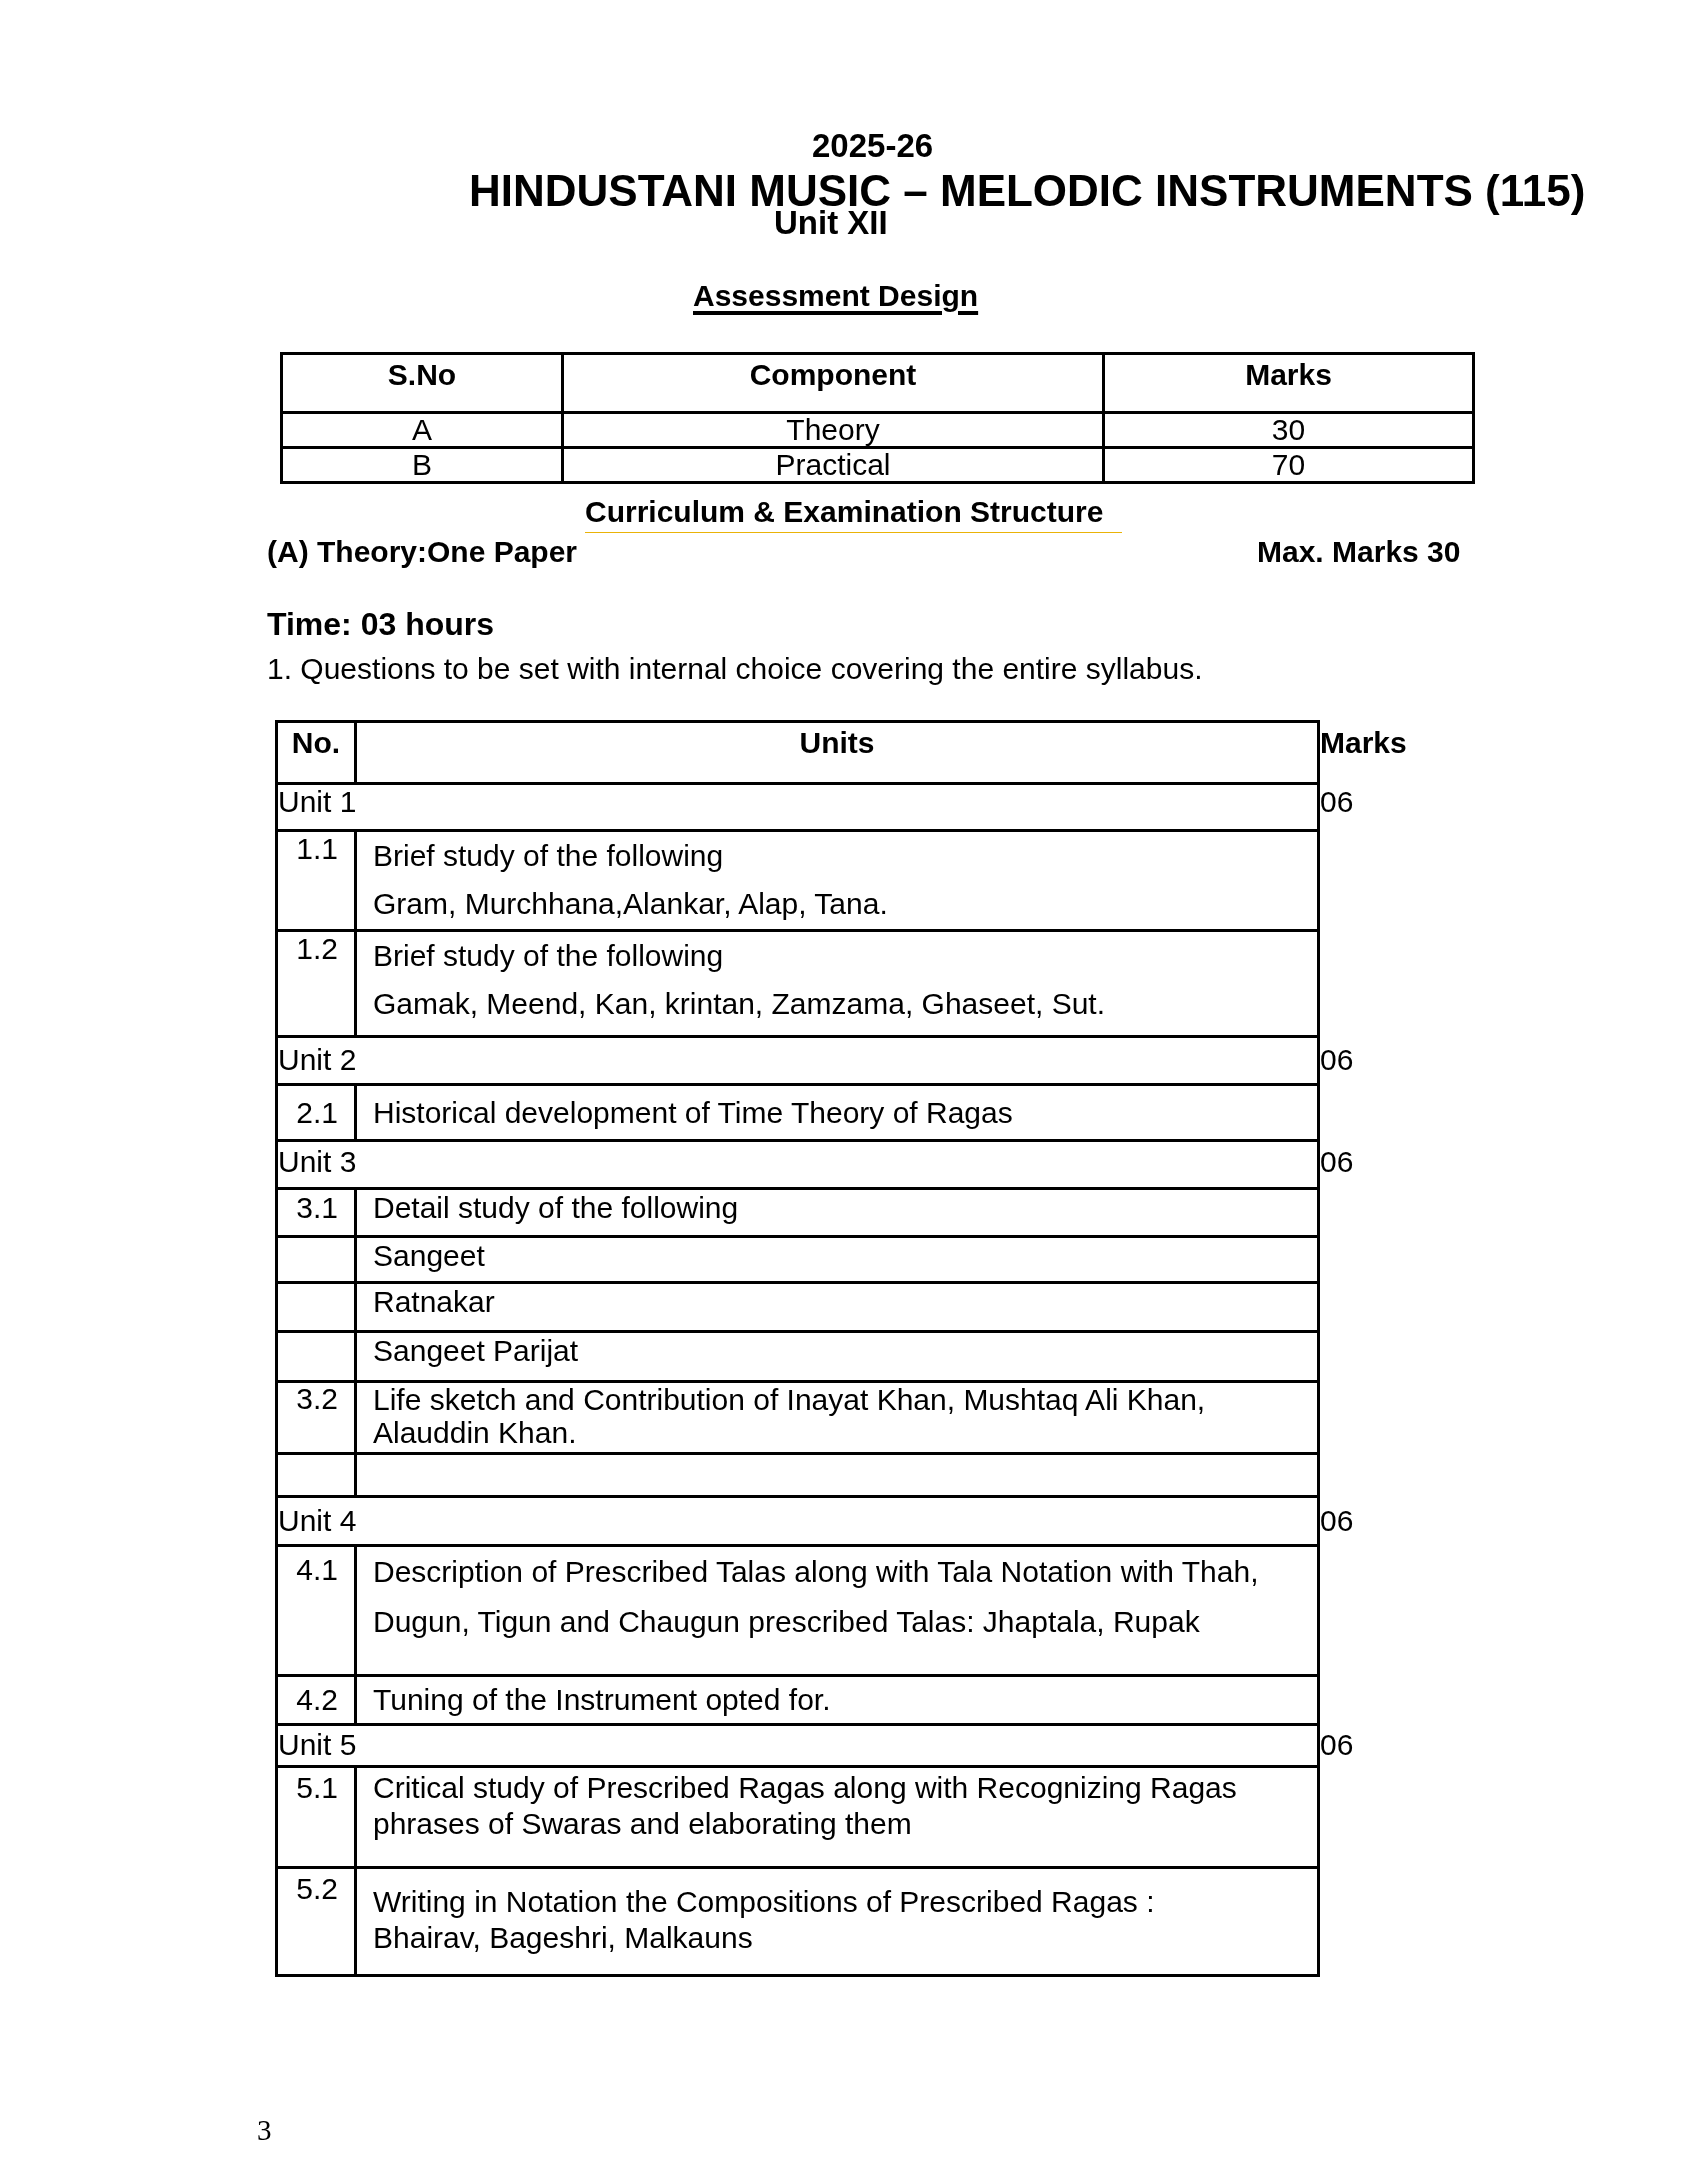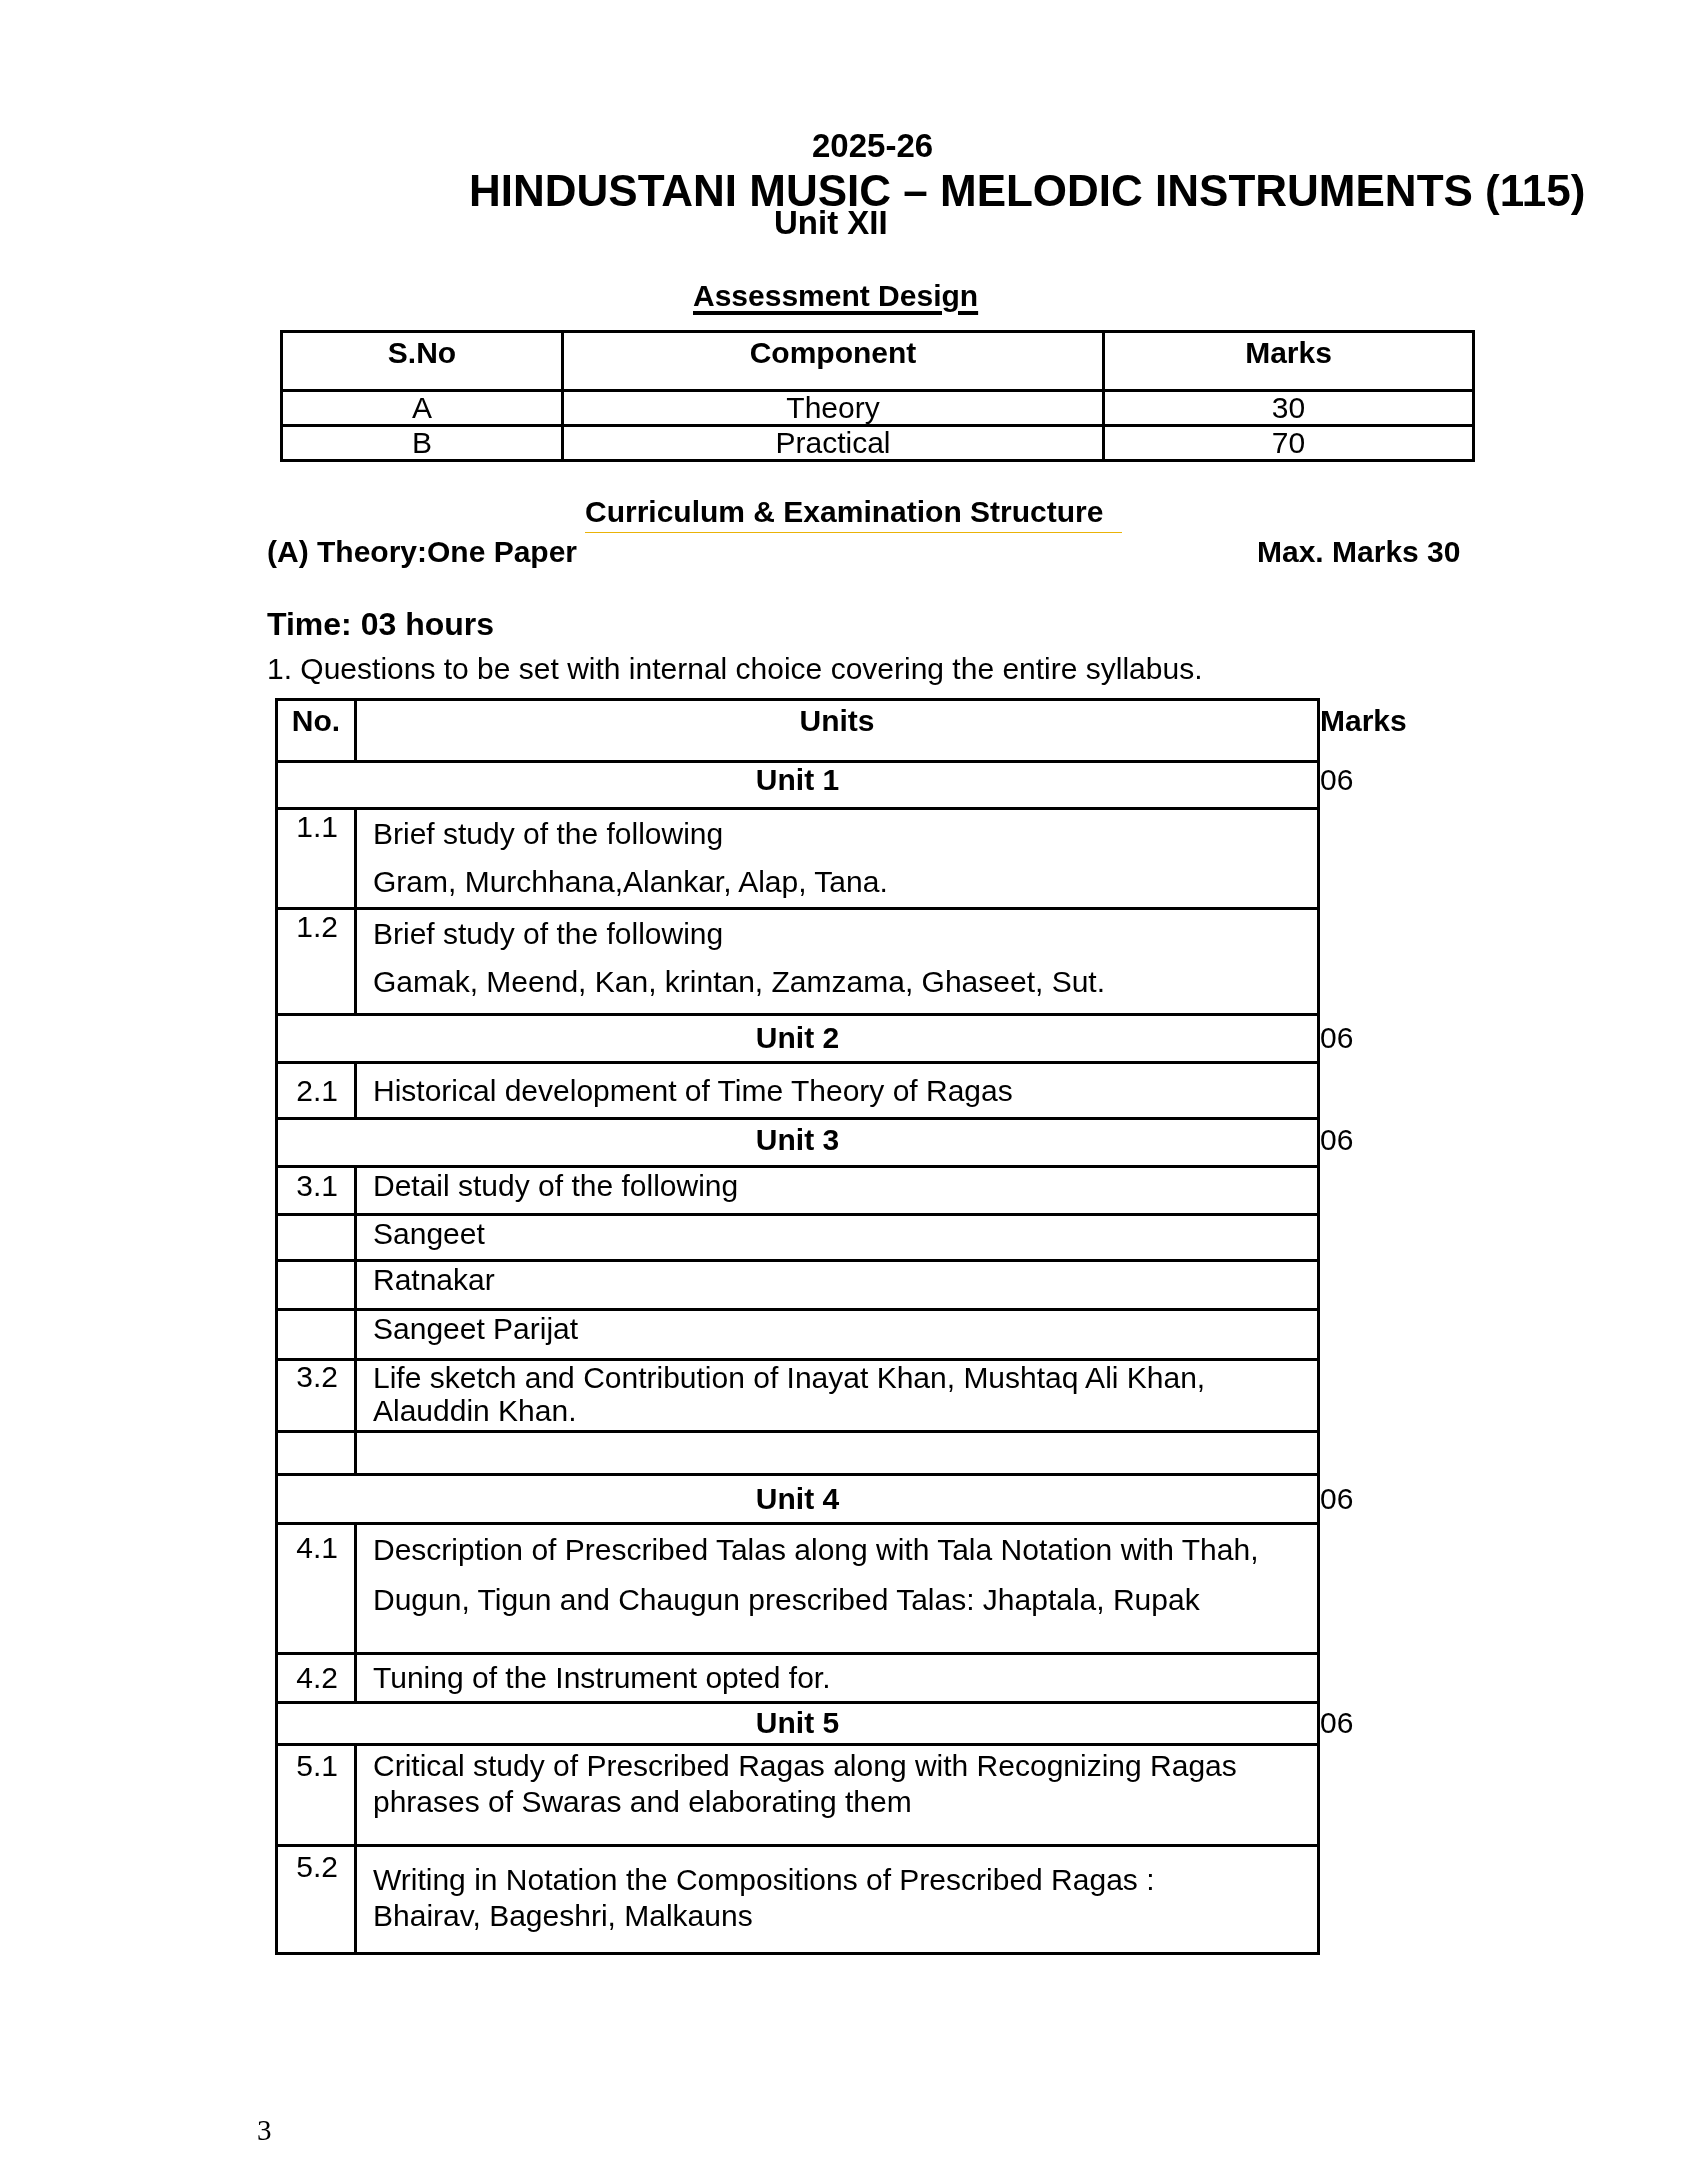--- a/index.html
+++ b/index.html
@@ -10,37 +10,37 @@
   .t-main { left:469px; top:166px; font-size:44px; font-weight:bold; }
   .t-class { left:774px; top:204px; font-size:33px; font-weight:bold; }
   .h-assess { left:693px; top:279px; font-size:30px; font-weight:bold; text-decoration:underline; text-decoration-thickness:4px; text-underline-offset:5.3px; }
   .h-curr { left:585px; top:495px; font-size:30px; font-weight:bold; border-bottom:1px solid #eab308; padding-bottom:2.6px; width:537px; }
   .h-theory { left:267px; top:535px; font-size:30px; font-weight:bold; }
   .h-max { left:1257px; top:535px; font-size:30px; font-weight:bold; }
   .h-time { left:267px; top:606px; font-size:32px; font-weight:bold; }
   .note { left:267px; top:652px; font-size:30px; }
   .pageno { left:257px; top:2114px; font-size:29px; font-family:"Liberation Serif", serif; }
 
-  table { position:absolute; border-collapse:collapse; table-layout:fixed; }
+  table { position:absolute; border-collapse:collapse; table-layout:fixed;margin-top:22px; }
   td, th { border:3.3px solid #000; padding:0; font-size:30px; }
   th { font-weight:bold; }
 
   
   #t1 { left:280px; top:330px; width:1195px; }
   #t1 td, #t1 th { text-align:center; vertical-align:top; }
   #t1 th { height:53px; padding-top:2.6px; }
   #t1 td { height:31px; line-height:32px; }
 
   
   #t2 { left:275px; top:698px; width:960px; }
   #t2 .c-no { width:71px; text-align:right; padding-right:16px; vertical-align:top; }
   #t2 .c-text { text-align:left; padding-left:16px; vertical-align:top; }
   #t2 .c-marks { width:148px; text-align:center; vertical-align:top; }
   #t2 th { vertical-align:top; padding-top:2.6px; height:56px; text-align:center; }
-  #t2 .unit { text-align:center; font-weight:bold; vertical-align:top; }
+  #t2 .unit { font-weight:normal; vertical-align:top; }
   #t2 .marksv { vertical-align:top; }
   .ln { display:block; }
 </style>
 </head>
 <body>
 
 <div class="abs t-year">2025-26</div>
 <div class="abs t-main">HINDUSTANI MUSIC – MELODIC INSTRUMENTS (115)</div>
 <div class="abs t-class">Unit XII</div>
 

